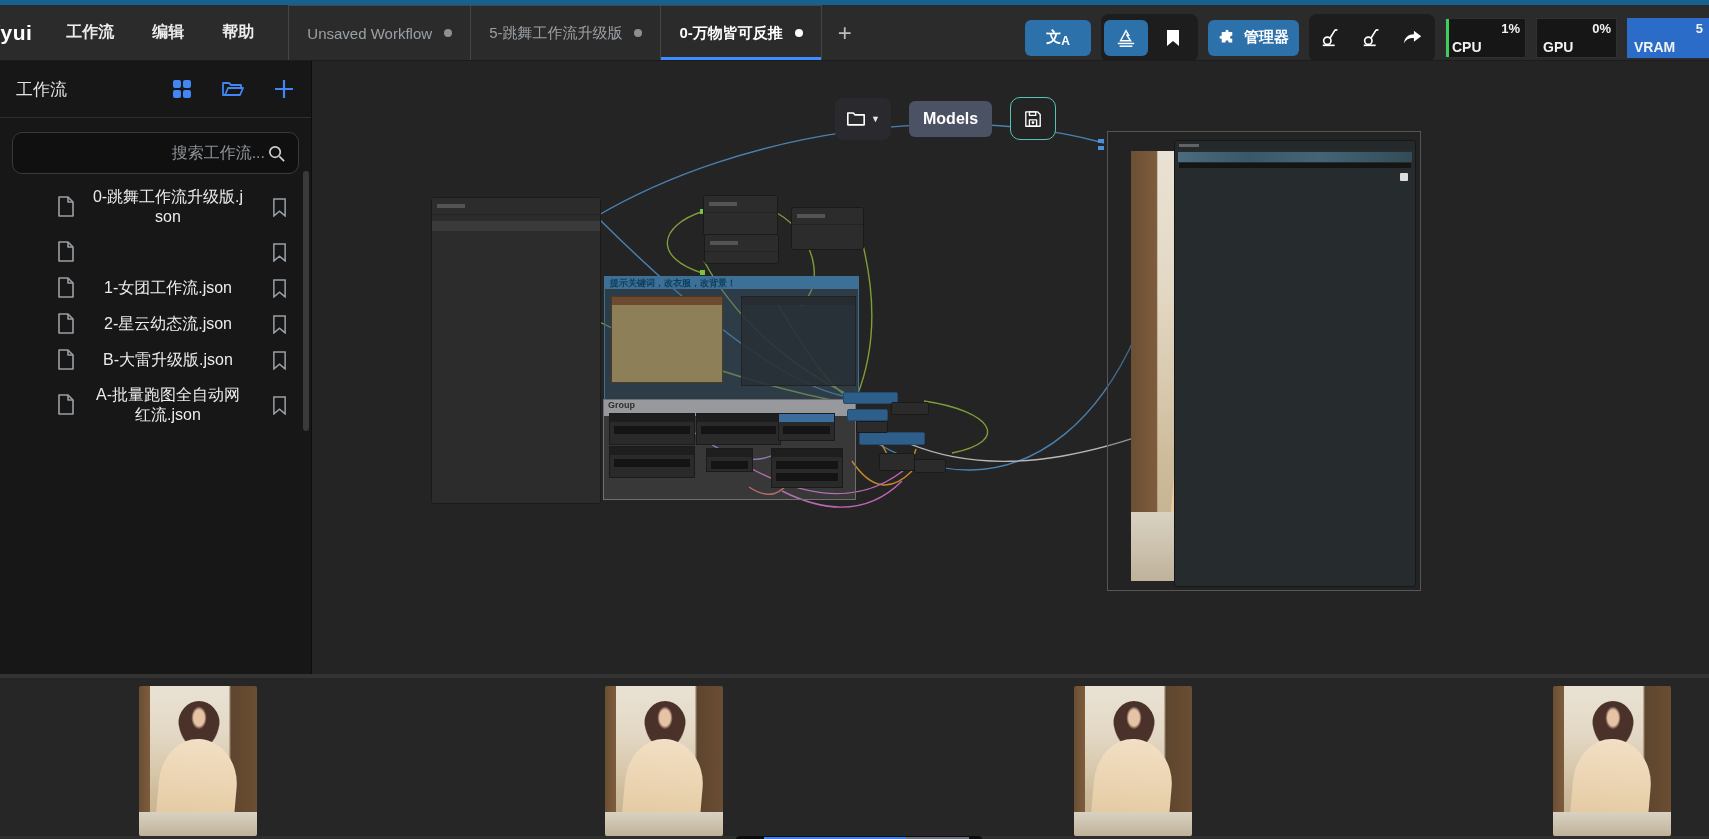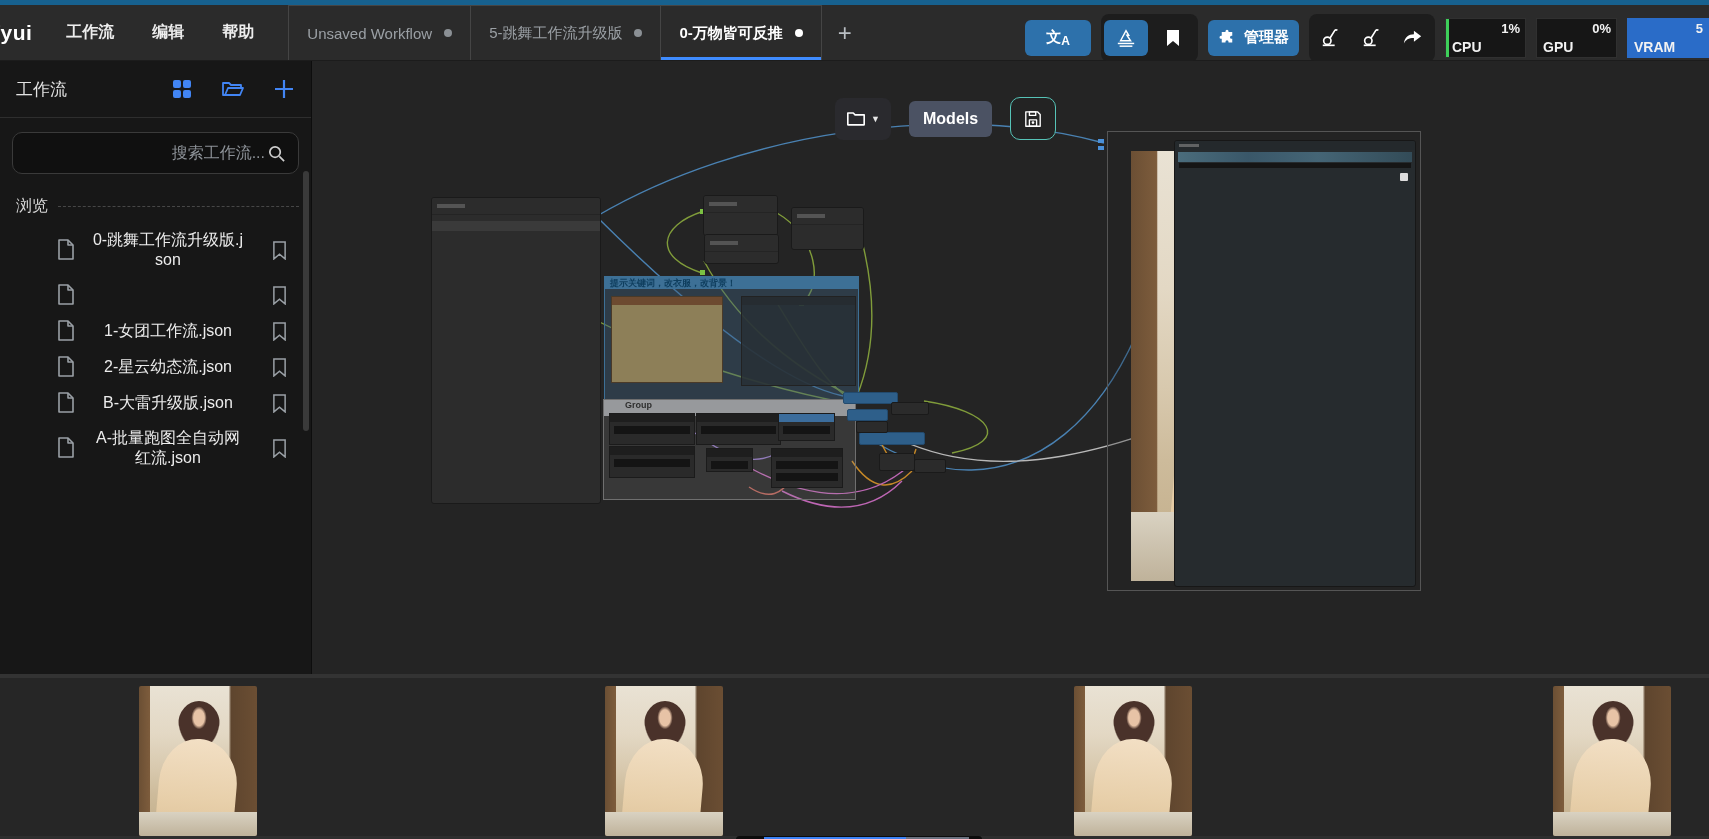--- a/index.html
+++ b/index.html
@@ -78,21 +78,21 @@
   .blue-group{position:absolute;background:rgba(62,95,125,.42);border:1px solid #3d7096;}
   .blue-group-header{height:12px;background:#3d7096;color:#0f3e5e;font-size:9px;font-weight:bold;
                      line-height:12px;padding-left:5px;overflow:hidden;white-space:nowrap;}
   .khaki-node{position:absolute;border:1px solid #4a3a28;overflow:hidden;}
   .khaki-node .kh{height:8px;background:#6d4a30;}
   .khaki-node .kb{position:absolute;left:0;right:0;top:8px;bottom:0;background:#8d7f58;}
   .dim-node{position:absolute;background:rgba(40,48,54,.88);border:1px solid #222;}
   .dim-node::before{content:"";display:block;height:8px;background:#262c31;}
   .group-panel{position:absolute;background:rgba(150,150,150,.18);border:1px solid #6f6f6f;}
   .group-header{height:16px;background:#97999c;color:#2f2f2f;font-size:9px;font-weight:bold;
-                line-height:11px;padding-left:21px;}
+                line-height:11px;padding-left:4px;}
   .mini-node{position:absolute;background:#2a2a2a;border:1px solid #1b1b1b;overflow:hidden;}
   .mini-node::before{content:"";display:block;height:8px;background:#1e1e1e;}
   .mini-node .row{height:8px;margin:4px 4px 0 4px;background:#141414;}
   .mini-node.bluehead::before{background:#3c6d9c;}
   .blue-pill{position:absolute;background:#2e5f8a;border:1px solid #234a6d;border-radius:2px;}
   .dark-pill{position:absolute;background:#2b2b2b;border:1px solid #1a1a1a;border-radius:2px;}
   
   .outer-frame{position:absolute;border:1px solid #555;background:rgba(30,30,30,.25);}
   .preview-node{position:absolute;background:#262b2e;border:1px solid #171717;border-radius:3px;overflow:hidden;}
   .pv-title{height:9px;background:#24292c;position:relative;}
@@ -240,24 +240,20 @@
         </span>
       </div>
     </div>
     <div class="sb-divider"></div>
     <div class="searchbox">
       <input type="text" placeholder="搜索工作流..." style="">
       <svg width="19" height="19" viewBox="0 0 20 20" fill="none" stroke="#cfcfcf" stroke-width="1.8">
         <circle cx="8.5" cy="8.5" r="5.5"></circle>
           <path d="M13 13 L18 18"></path>
       </svg>
-    </div>
-    <div class="sb-section">
-      <span class="sb-section-label">浏览</span>
-      <span class="sb-section-rule"></span>
     </div>
     <div class="filelist">
       <div class="filerow">
         <span class="ficon">
             <svg width="19" height="22" viewBox="0 0 19 22" fill="none" stroke="#9aa0a6" stroke-width="1.6" stroke-linejoin="round">
               <path d="M3 1 h9 l5 5 v14 h-14 z"></path>
               <path d="M12 1 v5 h5"></path>
             </svg>
           </span>
         <span class="fname">0-跳舞工作流升级版.json</span>

